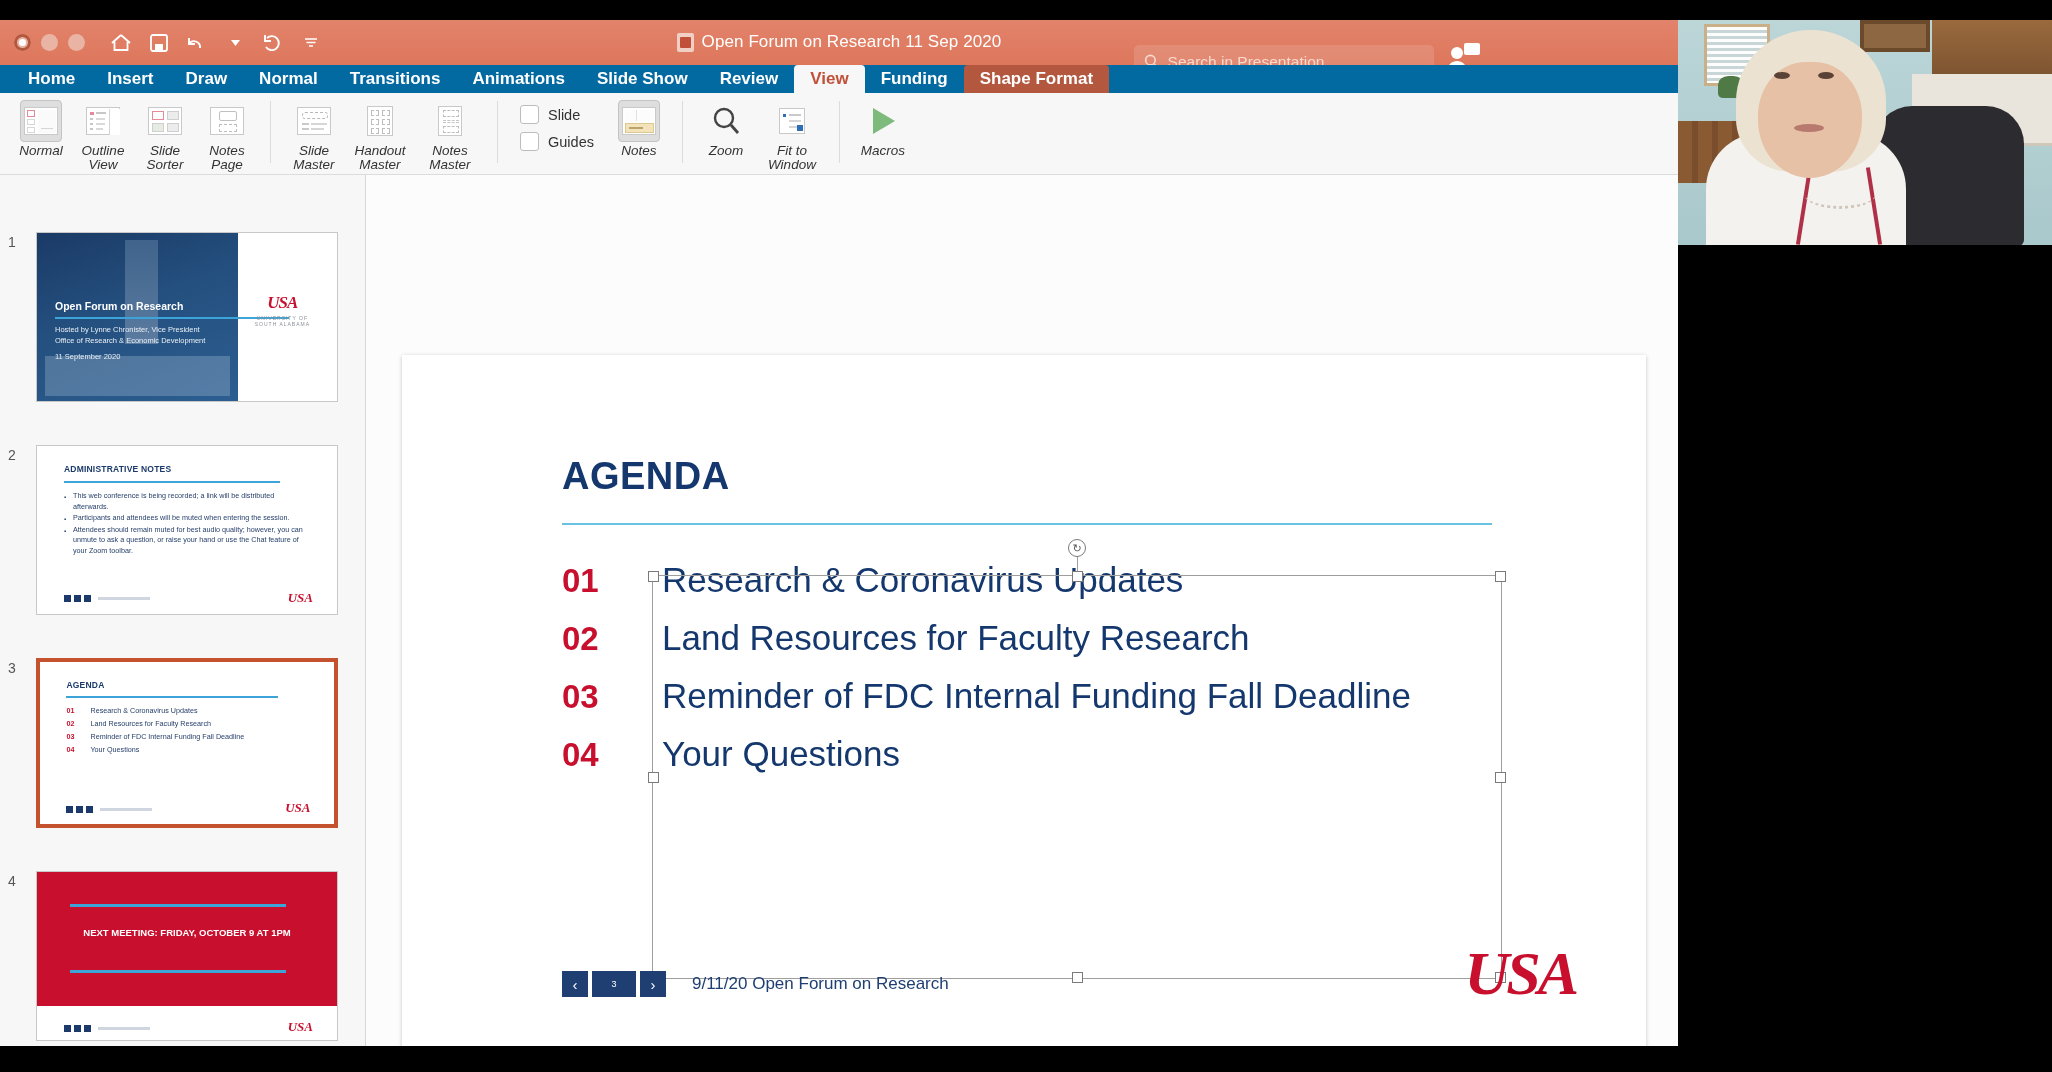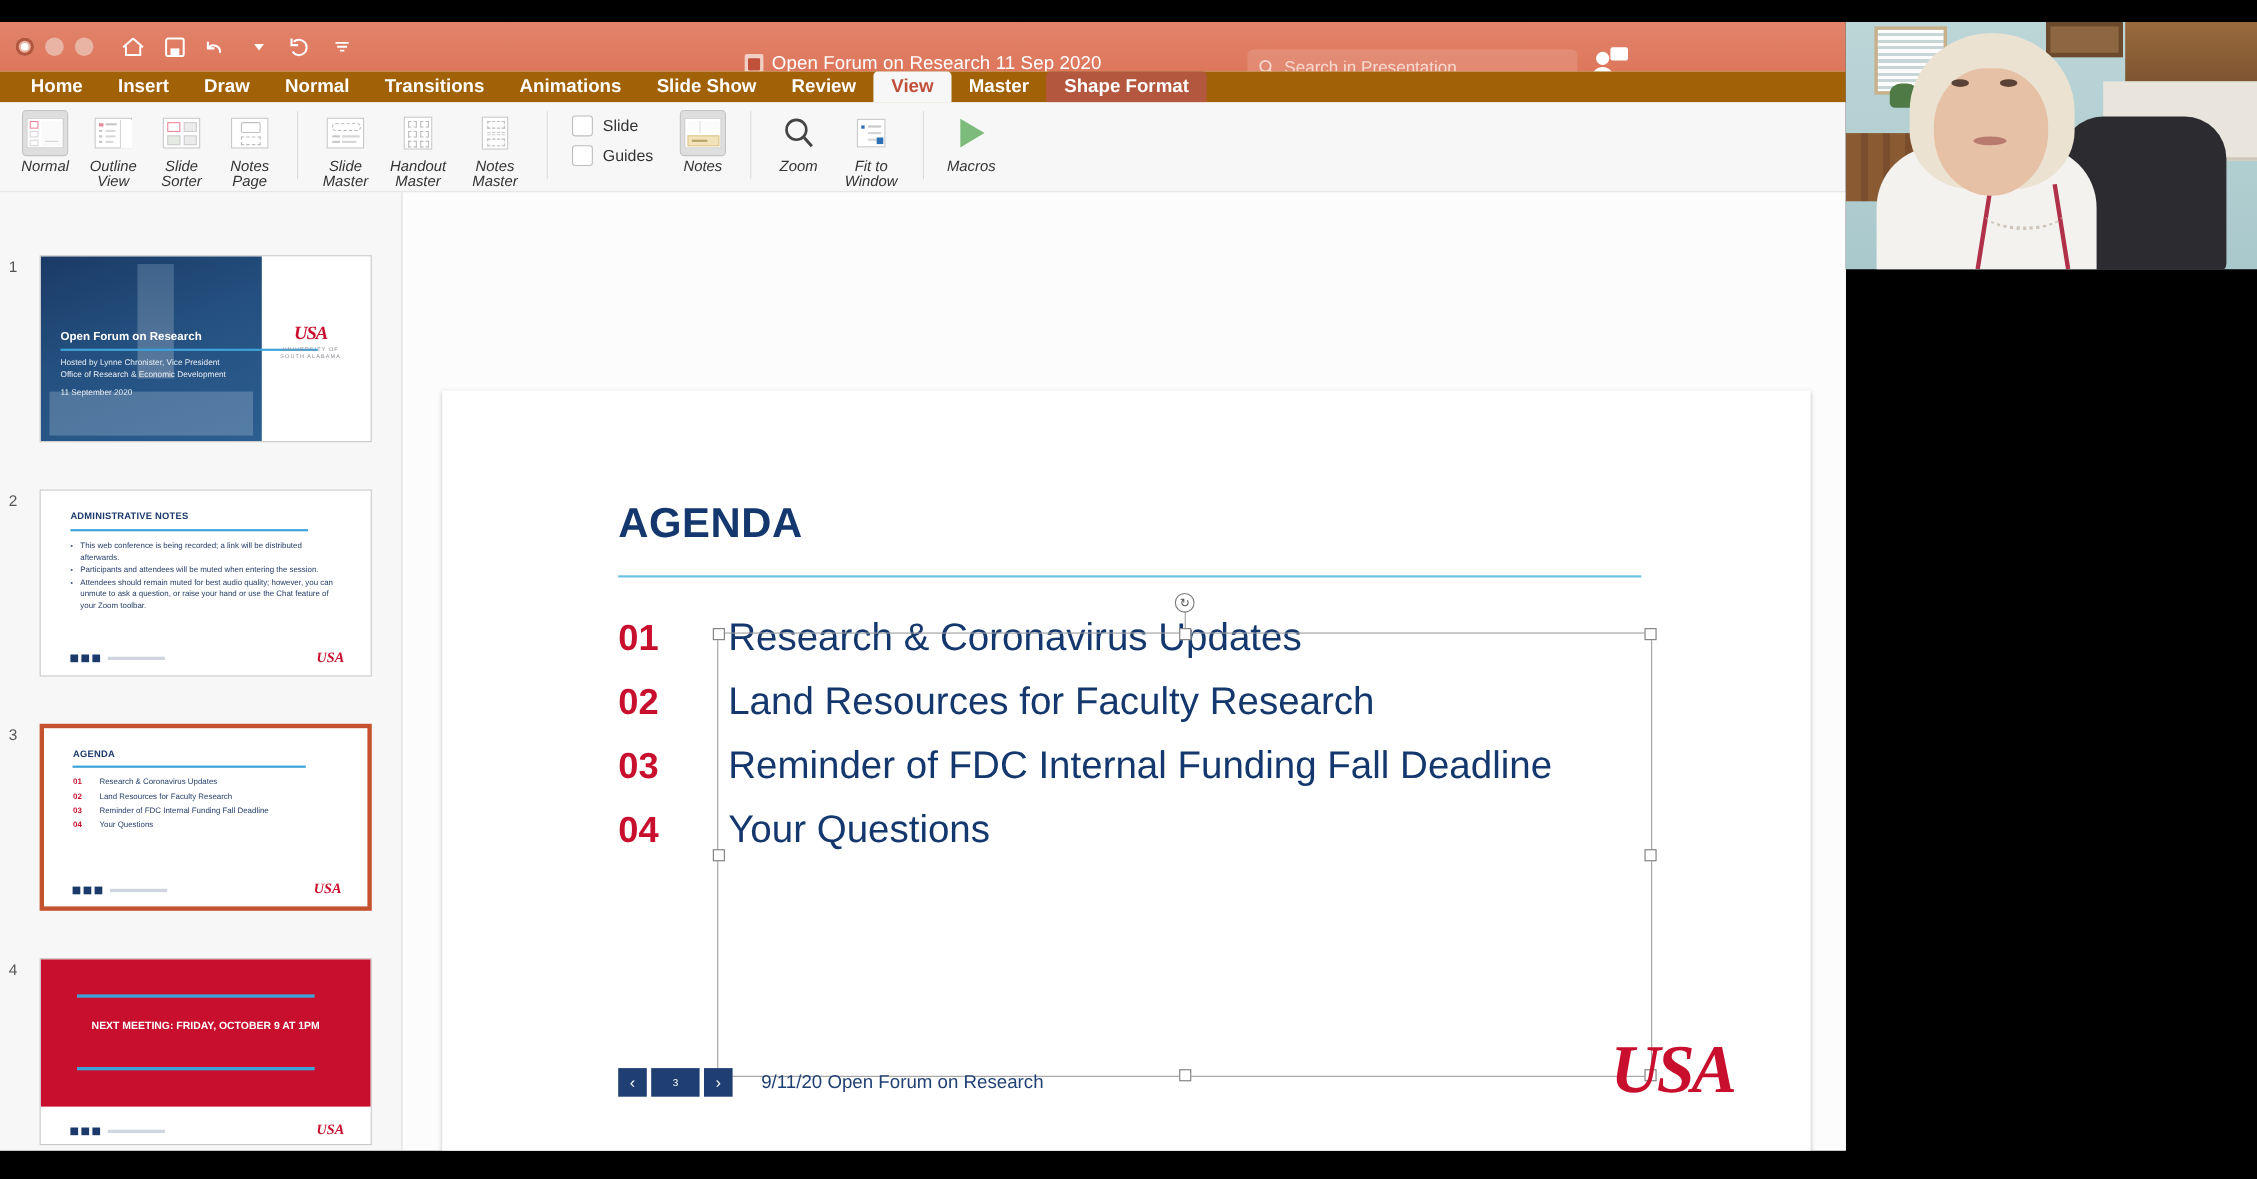--- a/index.html
+++ b/index.html
@@ -34,21 +34,21 @@
   }
 
   .qat { position: absolute; left: 104px; top: 8px; display: flex; align-items: center; gap: 4px; }
   .qat-btn {
     width: 34px; height: 30px; display: flex; align-items: center; justify-content: center;
     color: #fff;
   }
   .qat-btn svg { display:block; }
 
   .doc-title {
-    position: absolute; left: 0; right: 0; top: 28px;
+    position: absolute; left: 0; right: 0; top: 12px;
     text-align: center; color: #fff; font-size: 17px; letter-spacing: .1px;
     display: flex; align-items: center; justify-content: center; gap: 8px;
   }
   .doc-icon { width: 17px; height: 19px; background: #f2cfc4; border-radius: 2px; position: relative; display:inline-block;}
   .doc-icon::after{content:"";position:absolute;left:3px;top:4px;width:11px;height:11px;background:#c0503a;border-radius:1px;}
 
   .search-box {
     position: absolute; right: 244px; top: 25px; width: 300px; height: 33px;
     background: rgba(255,255,255,.13); border-radius: 5px;
     display: flex; align-items: center; padding: 0 10px; gap: 8px;
@@ -62,21 +62,21 @@
   .account-icon { position: absolute; right: 196px; top: 21px; width: 40px; height: 34px; }
   .share-btn {
     position: absolute; right: 34px; top: 52px;
     display: flex; align-items: center; gap: 7px;
     color: #fff; font-size: 16px; font-weight: bold;
   }
   .ribbon-collapse { position: absolute; right: 8px; top: 52px; color: #fff; font-size: 18px; }
 
   
   .tabbar {
-    position: relative; height: 28px; background: #a16207;
+    position: relative; height: 28px; background: #0369a1;
     display: flex; align-items: center; padding-left: 12px; gap: 0;
   }
   .tab {
     padding: 2px 16px 3px; color: #fff; font-size: 17px; font-weight: bold;
     border-radius: 4px 4px 0 0; line-height: 24px; height: 28px;
     display: flex; align-items: center;
   }
   .tab.active { background: #f7f7f7; color: #c0503a; }
   .tab.contextual { background: #b4573f; color: #fff; }
 
@@ -316,21 +316,21 @@
     <div class="tabbar">
       <div class="tab">Home</div>
       <div class="tab">Insert</div>
       <div class="tab">Draw</div>
       <div class="tab">Normal</div>
       <div class="tab">Transitions</div>
       <div class="tab">Animations</div>
       <div class="tab">Slide Show</div>
       <div class="tab">Review</div>
       <div class="tab active">View</div>
-      <div class="tab">Master</div>
+      <div class="tab">Funding</div>
       <div class="tab contextual">Shape Format</div>
     </div>
 
     <div class="ribbon">
 
       <div class="rgroup">
         <div class="ritem selected">
           <span class="glyph">
             <span class="mini">
               <span class="pane" style="left:2px;top:2px;width:8px;height:7px;border:1.4px solid #e8899a;"></span>

